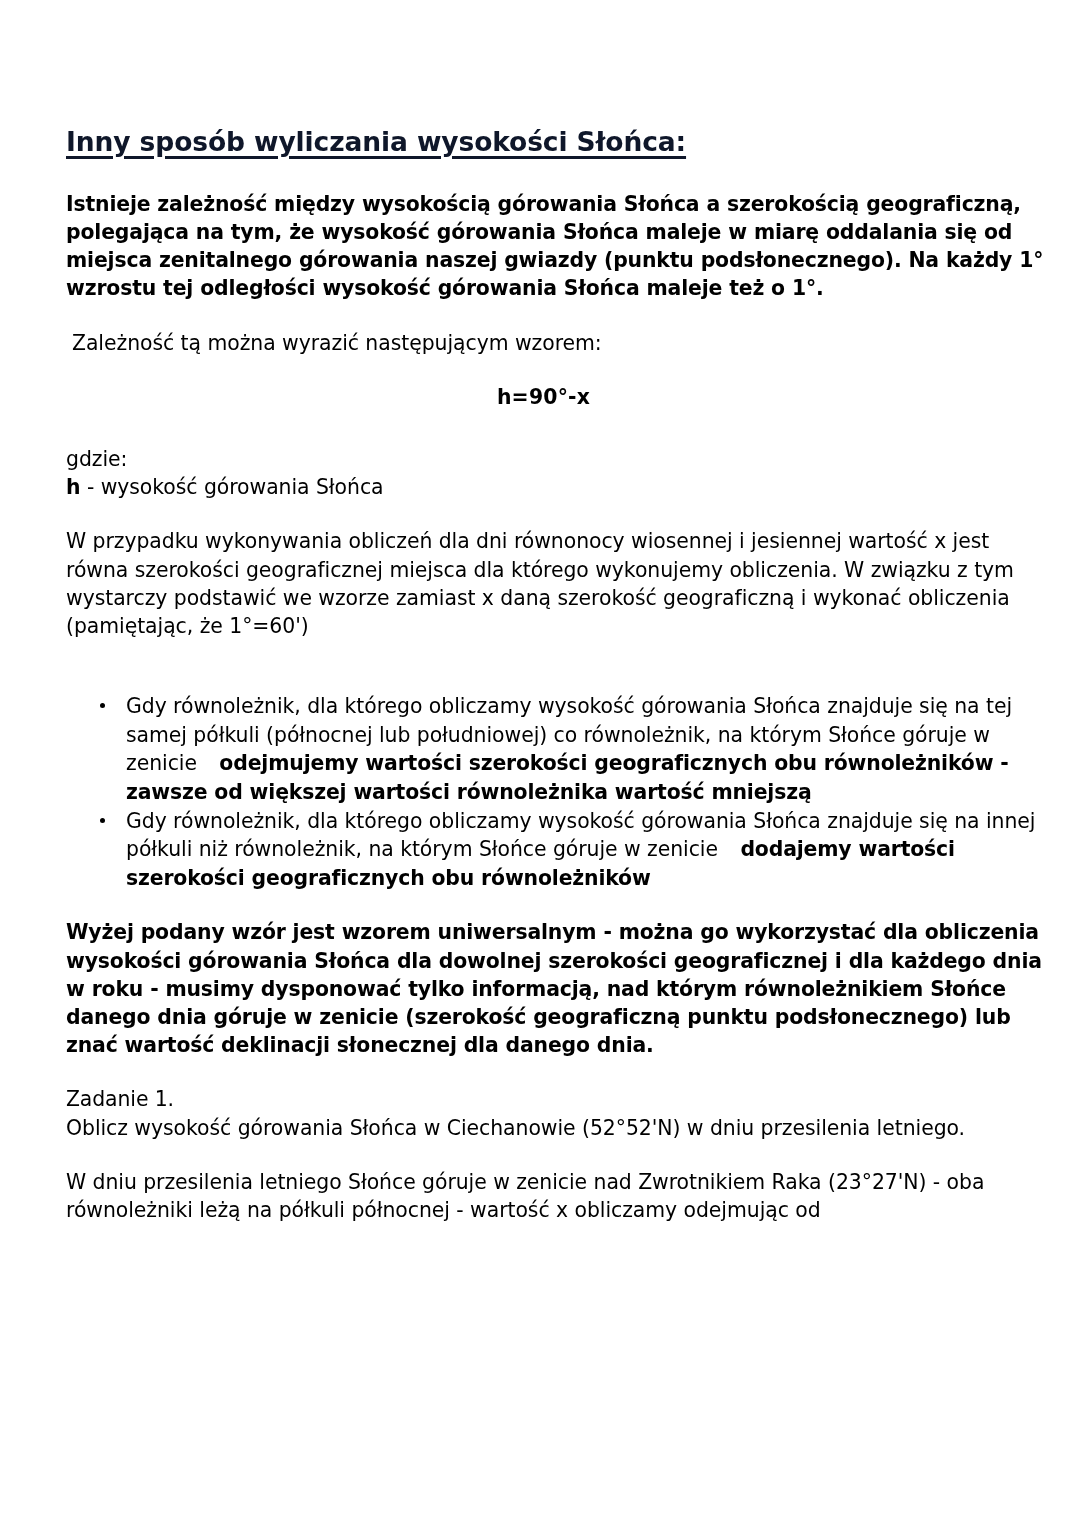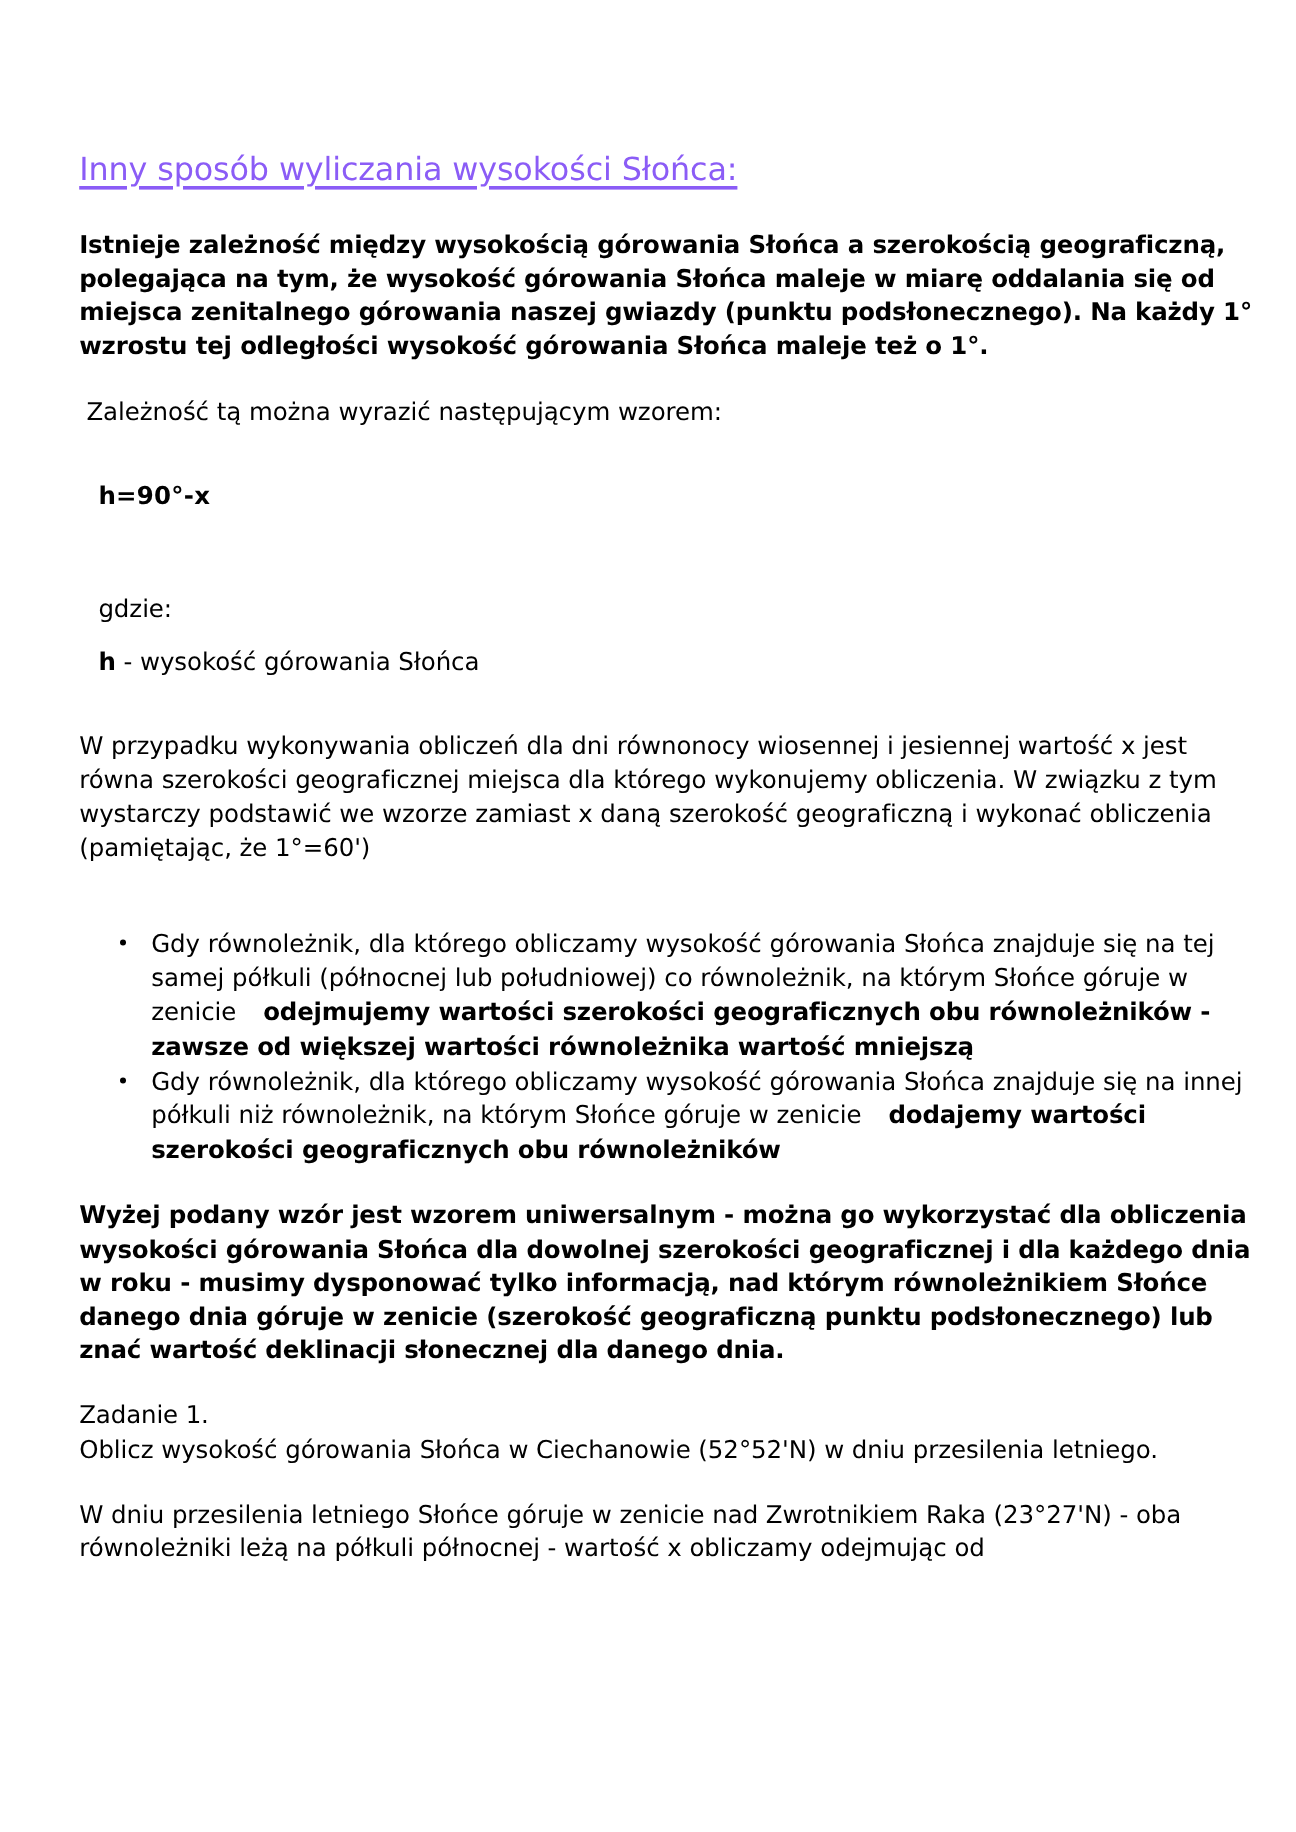--- a/index.html
+++ b/index.html
@@ -27,22 +27,22 @@
   .content {
     position: absolute;
     left: 66px;
     top: 126px;
     width: 978px;
   }
 
   
   .doc-title {
     font-size: 26.5px;
-    font-weight: normal;
-    color: #8b5cf6;
+    font-weight: bold;
+    color: #0f172a;
     text-decoration: underline;
     text-underline-offset: 5px;
     text-decoration-thickness: 2.5px;
     letter-spacing: -0.1px;
     line-height: 1.2;
     margin: 0 0 32px 0;
     white-space: nowrap;
   }
 
   
@@ -56,31 +56,32 @@
     font-weight: bold;
     letter-spacing: -0.15px;
   }
   .gap-md { height: 26px; }
   .gap-lg { height: 34px; }
 
   .indent-1 { padding-left: 6px; }
 
   
   .formula {
-    margin: 16px;
+    margin: 0;
     font-size: 20.4px;
     font-weight: bold;
     line-height: 28.2px;
+    text-align: center;
     width: 955px;
     letter-spacing: 0.2px;
   }
 
   
   .deflist {
-    margin: 16px;
+    margin: 0;
     font-size: 20.4px;
     line-height: 28.2px;
     letter-spacing: -0.05px;
   }
   .deflist .sym {
     font-weight: bold;
   }
 
   
   ul.bullets {

